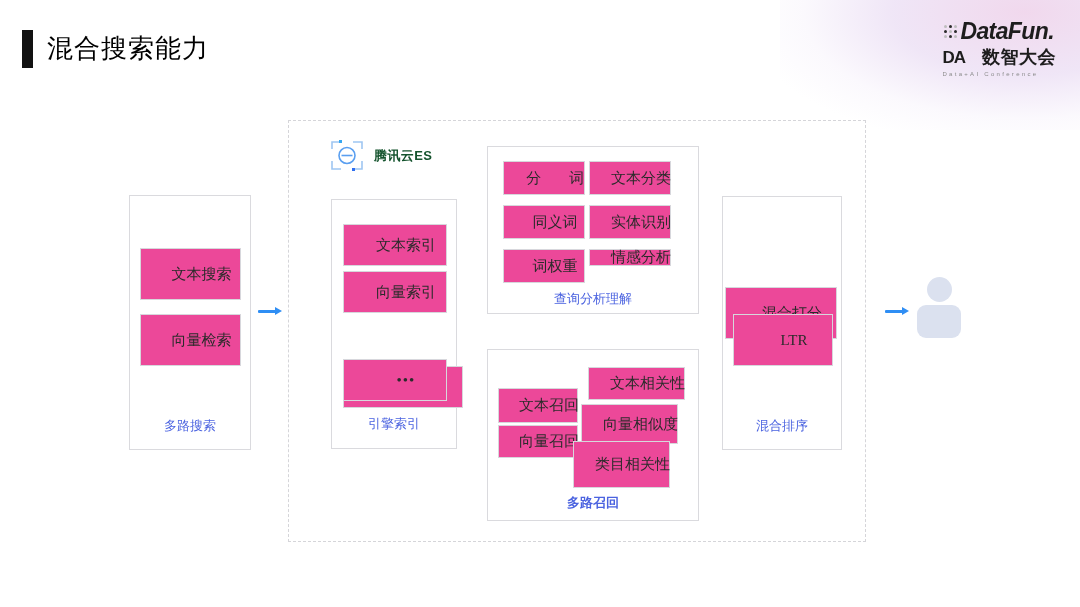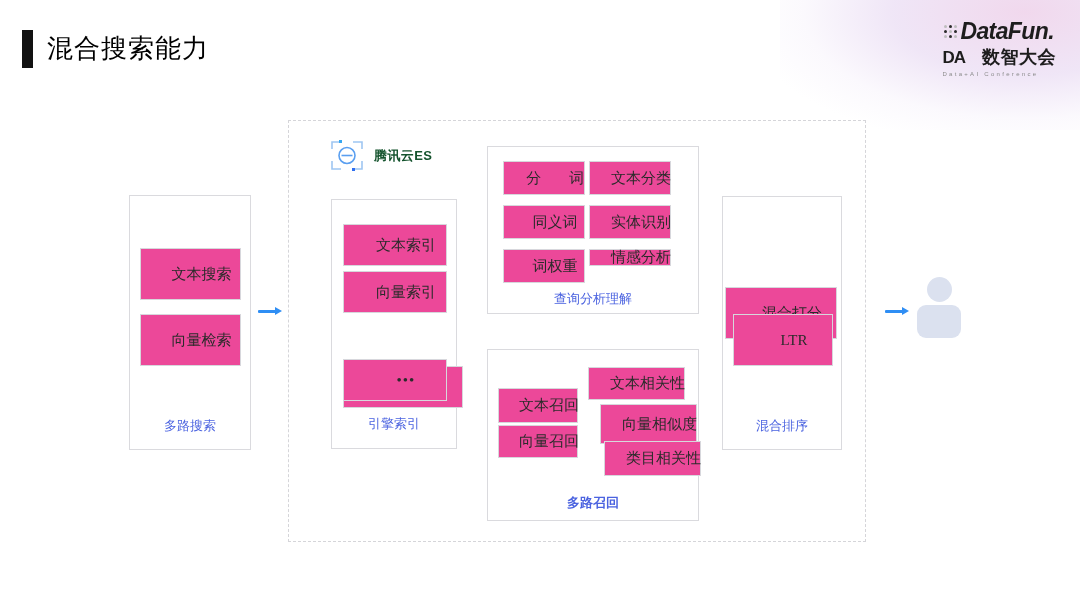--- a/index.html
+++ b/index.html
@@ -211,22 +211,22 @@
     <div class="chip" style="left:101px; top:102px; width:82px; height:17px;">情感分析</div>
 
     <div class="grp-label" style="top:143px;">查询分析理解</div>
   </div>
 
   <div class="panel" style="left:487px; top:349px; width:212px; height:172px;">
     <div class="chip" style="left:10px; top:38px; width:80px; height:35px;">文本召回</div>
     <div class="chip" style="left:10px; top:75px; width:80px; height:33px;">向量召回</div>
 
     <div class="chip" style="left:100px; top:17px; width:97px; height:33px;">文本相关性</div>
-    <div class="chip" style="left:112px; top:54px; width:97px; height:40px;">向量相似度</div>
-    <div class="chip" style="left:116px; top:91px; width:97px; height:35px;">类目相关性</div>
+    <div class="chip" style="left:93px; top:54px; width:97px; height:40px;">向量相似度</div>
+    <div class="chip" style="left:85px; top:91px; width:97px; height:47px;">类目相关性</div>
 
     <div class="grp-label" style="top:144px;font-weight:bold;">多路召回</div>
   </div>
 
   <div class="panel" style="left:722px; top:196px; width:120px; height:254px;">
     <div class="chip" style="left:2px; top:50px; width:112px; height:52px;margin-top:40px;">混合打分</div>
     <div class="chip" style="left:10px; top:117px; width:100px; height:52px; font-family:'Liberation Serif', serif;">LTR</div>
     <div class="grp-label" style="top:220px;">混合排序</div>
   </div>
 

